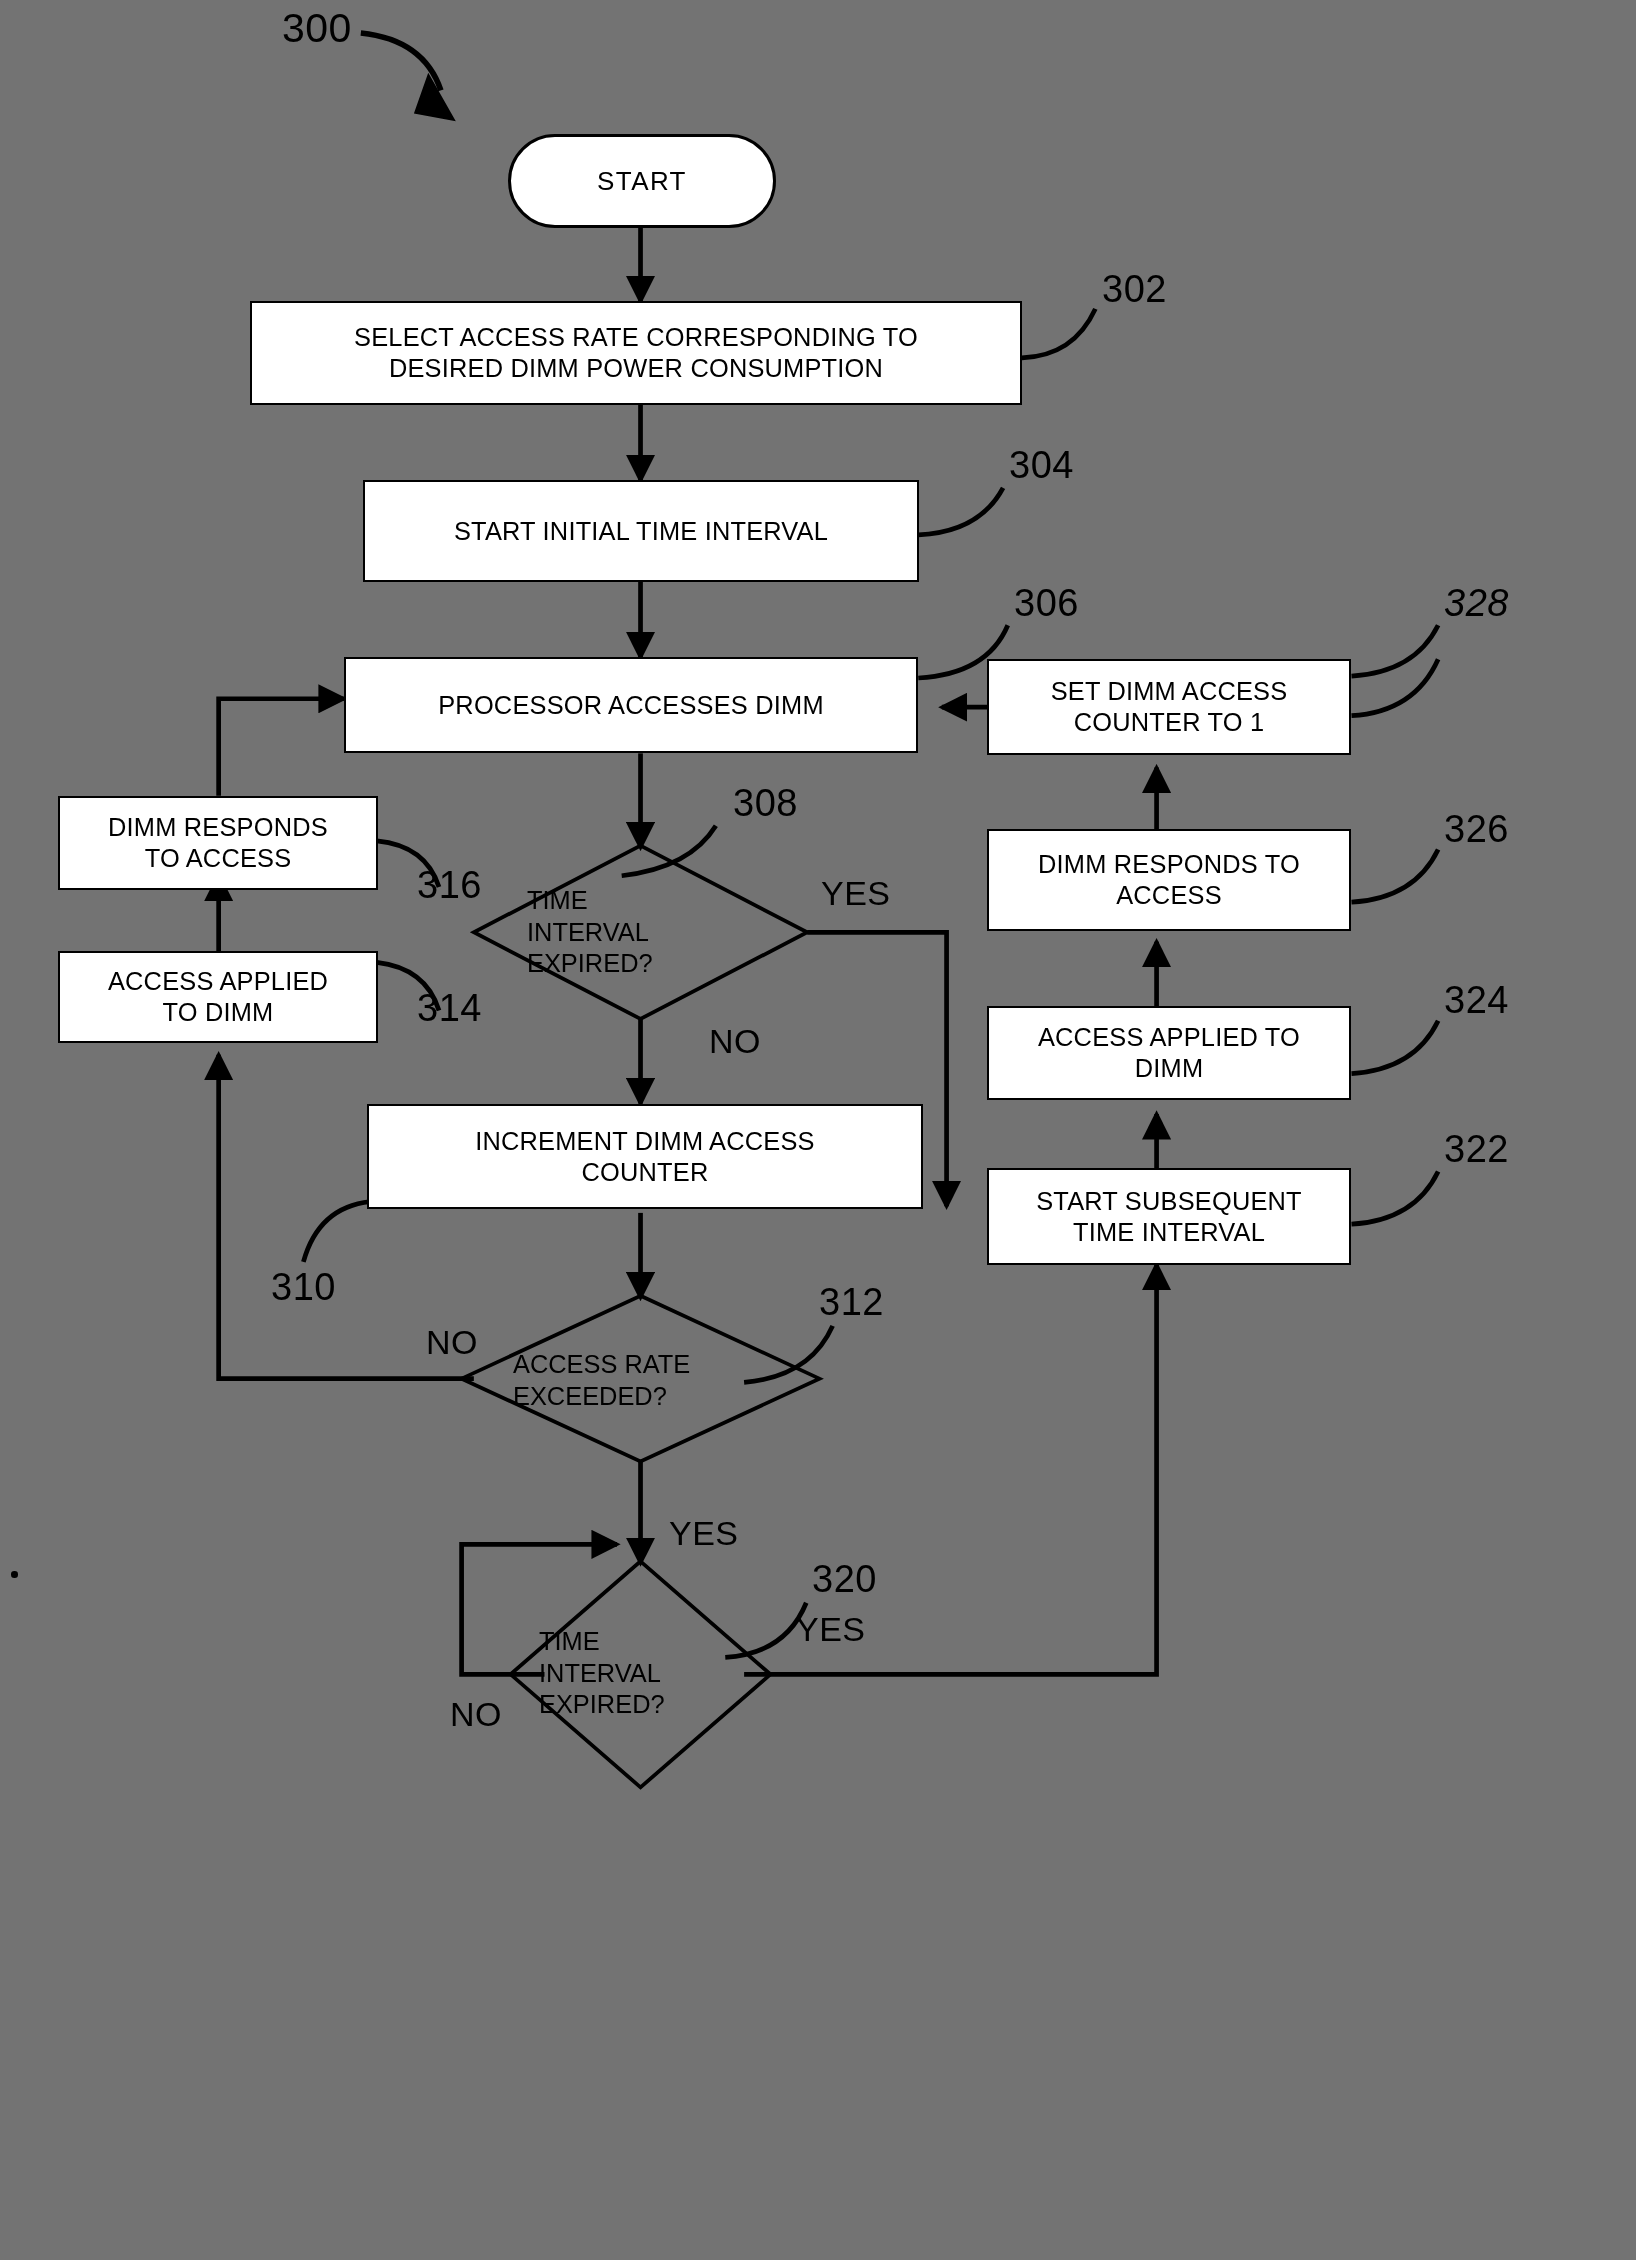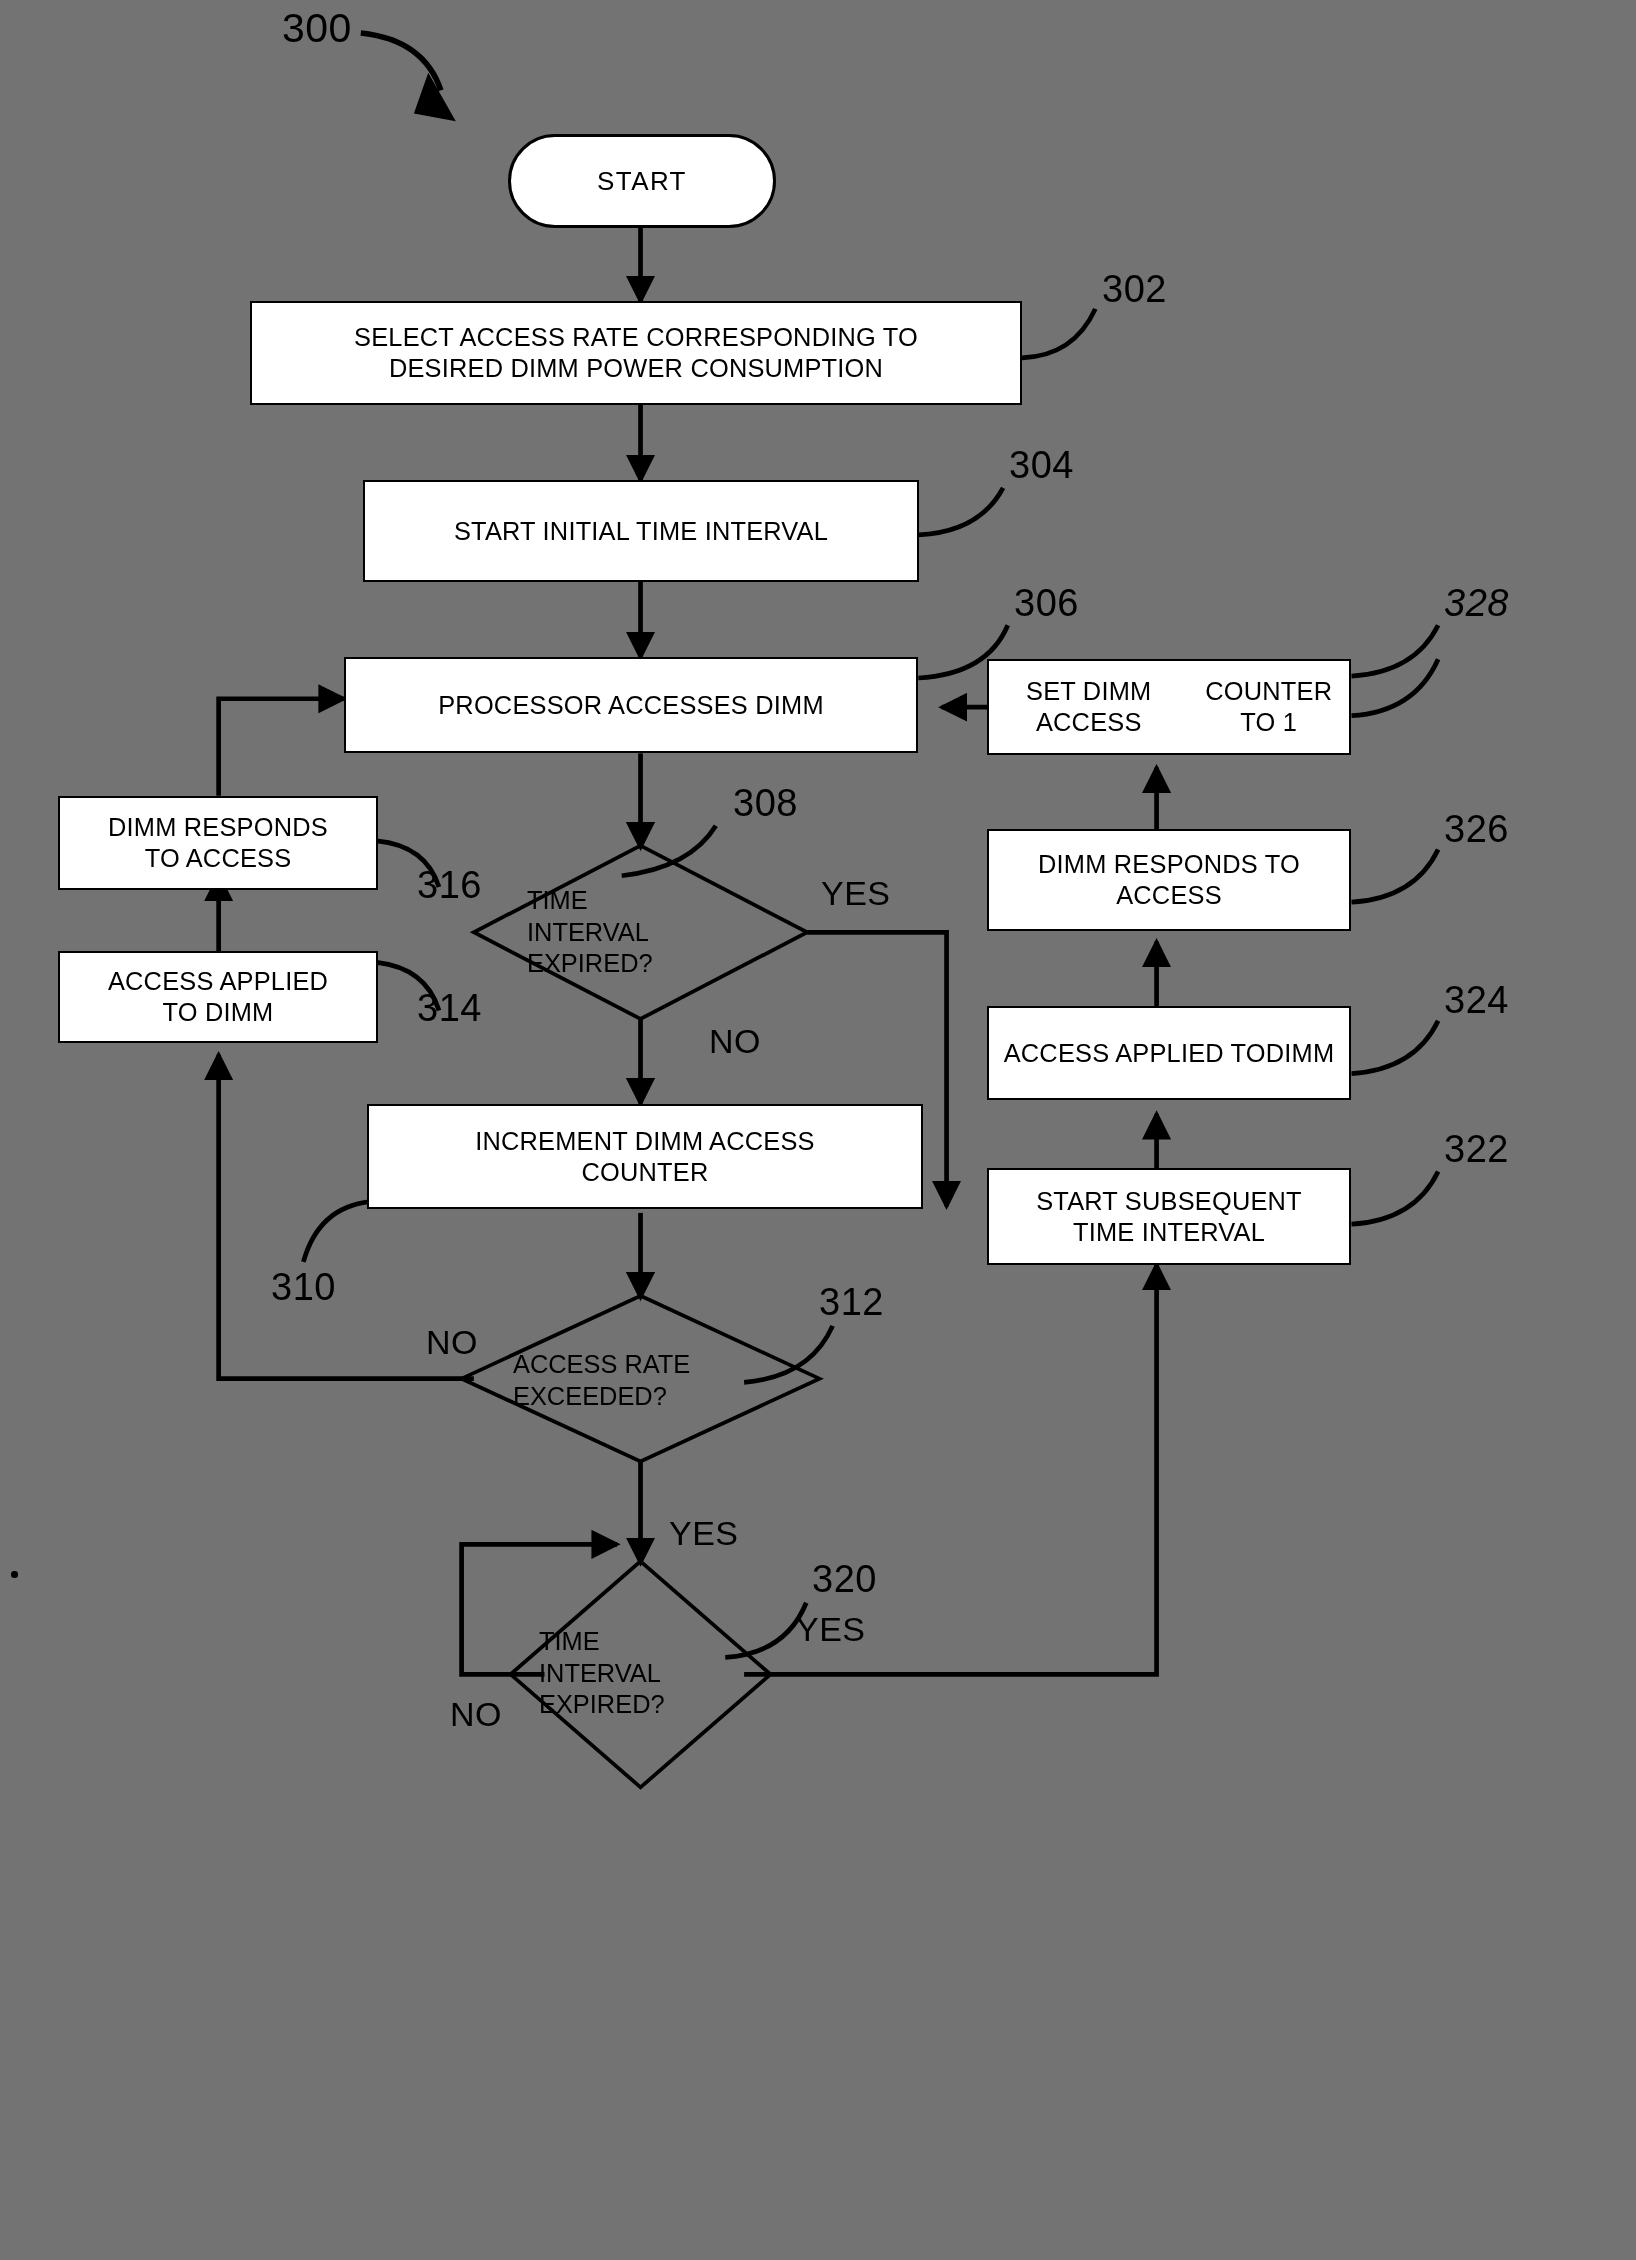--- a/index.html
+++ b/index.html
@@ -175,21 +175,21 @@
   <div class="node proc" style="left:363px; top:480px; width:556px; height:102px;">
     <span>START INITIAL TIME INTERVAL</span>
   </div>
   <div class="ref" style="left:1009px; top:444px;">304</div>
 
   <div class="node proc" style="left:344px; top:657px; width:574px; height:96px;">
     <span>PROCESSOR ACCESSES DIMM</span>
   </div>
   <div class="ref" style="left:1014px; top:582px;">306</div>
 
-  <div class="node proc" style="left:987px; top:659px; width:364px; height:96px; flex-direction:row;">
+  <div class="node proc" style="left:987px; top:659px; width:364px; height:96px; flex-direction:column;">
     <span>SET DIMM ACCESS</span>
     <span>COUNTER TO 1</span>
   </div>
   <div class="ref" style="left:1444px; top:582px;font-style:italic;">328</div>
 
   <div class="node proc" style="left:58px; top:796px; width:320px; height:94px; flex-direction:column;">
     <span>DIMM RESPONDS</span>
     <span>TO ACCESS</span>
   </div>
   <div class="ref" style="left:417px; top:864px;">316</div>
@@ -208,21 +208,21 @@
   <div class="ref" style="left:733px; top:782px;">308</div>
   <div class="branch-label" style="left:821px; top:874px;">YES</div>
   <div class="branch-label" style="left:709px; top:1022px;">NO</div>
 
   <div class="node proc" style="left:987px; top:829px; width:364px; height:102px; flex-direction:column;">
     <span>DIMM RESPONDS TO</span>
     <span>ACCESS</span>
   </div>
   <div class="ref" style="left:1444px; top:808px;">326</div>
 
-  <div class="node proc" style="left:987px; top:1006px; width:364px; height:94px; flex-direction:row;">
+  <div class="node proc" style="left:987px; top:1006px; width:364px; height:94px; flex-direction:column;">
     <span>ACCESS APPLIED TO</span>
     <span>DIMM</span>
   </div>
   <div class="ref" style="left:1444px; top:979px;">324</div>
 
   <div class="node proc" style="left:367px; top:1104px; width:556px; height:105px; flex-direction:column;">
     <span>INCREMENT DIMM ACCESS</span>
     <span>COUNTER</span>
   </div>
   <div class="ref" style="left:271px; top:1266px;">310</div>

